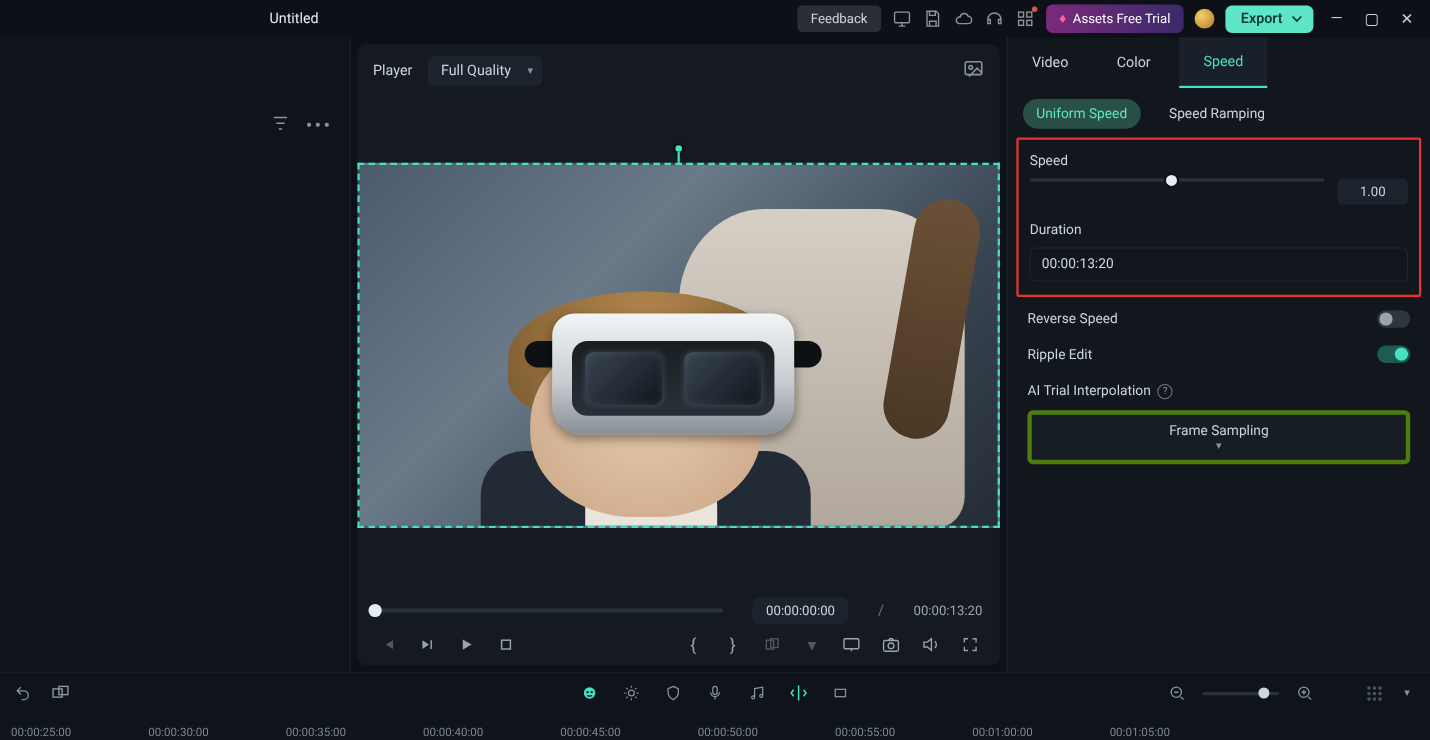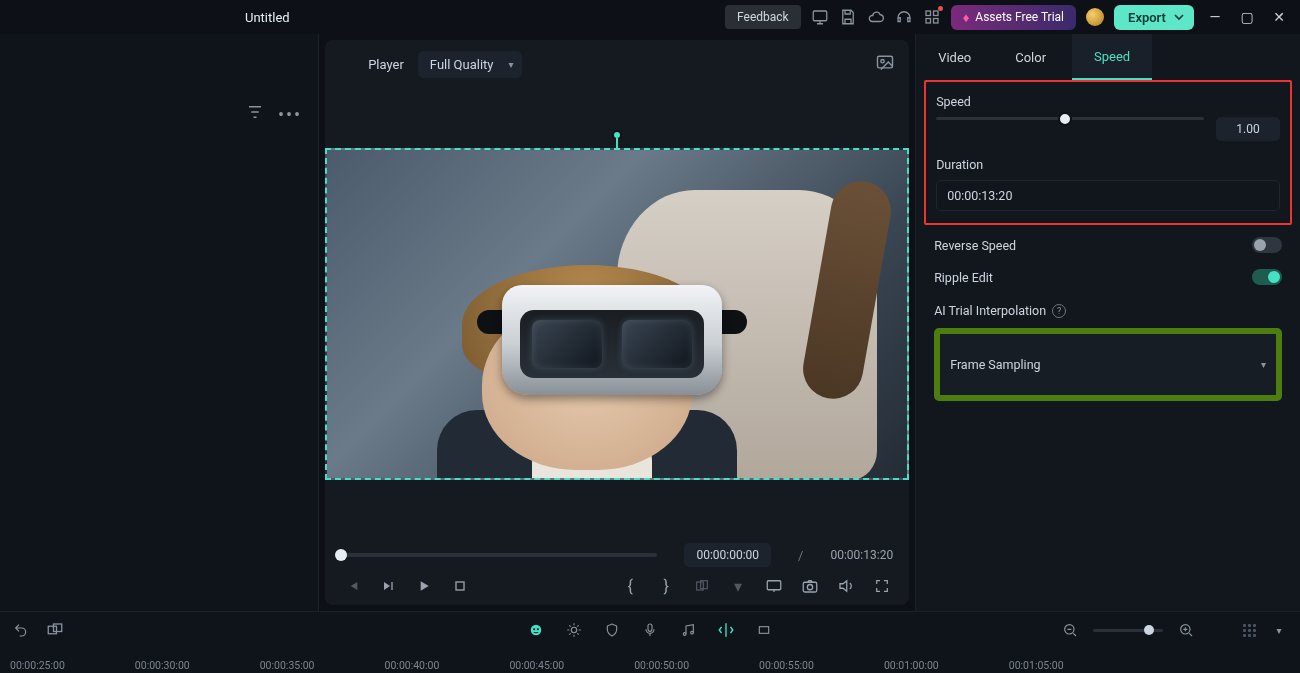--- a/index.html
+++ b/index.html
@@ -21,21 +21,21 @@
 
   
   .main { display:flex; height: calc(100% - 34px - 62px); }
   .leftcol { width: 330px; background:#0f141a; border-right:1px solid #1b222c; }
   .leftcol .leftbar { height:40px; display:flex; align-items:center; justify-content:flex-end; gap:14px; padding:0 16px; margin-top:60px;}
   .leftcol .leftbar .ic { color:#8b949e; cursor:pointer; }
 
   
   .center { flex:1; background:#151a21; margin:6px; border-radius:8px; display:flex; flex-direction:column; }
   .player-top { height:48px; display:flex; align-items:center; padding:0 14px; gap:14px;}
-  .player-top .lbl { color:#cdd5df; font-size:13px;margin-left:29px;}
+  .player-top .lbl { color:#cdd5df; font-size:13px;}
   .quality-sel { background:#1c232d; color:#cdd5df; font-size:13px; padding:6px 28px 6px 12px; border-radius:5px; position:relative; cursor:pointer;}
   .quality-sel .chev { position:absolute; right:8px; top:50%; transform:translateY(-50%); color:#8b949e; font-size:10px;}
   .player-top .img-ic { margin-left:auto; color:#8b949e; cursor:pointer;}
   .video-area { flex:1; display:flex; align-items:center; justify-content:center; position:relative; padding:10px 0 6px;}
   .canvas-wrap { position:relative; width:584px; height:332px; }
   .handle-top { position:absolute; top:-18px; left:50%; transform:translateX(-50%); width:10px; height:10px; background:#46e0c2; border:2px solid #0d1117; border-radius:50%; }
   .handle-stem{position:absolute;top:-10px;left:50%;transform:translateX(-50%);width:2px;height:12px;background:#46e0c2;}
   .canvas { width:100%; height:100%; border:2px dashed #46e0c2; background: linear-gradient(135deg,#4b5b6b 0%, #6a7a89 35%, #3a4653 70%, #242c36 100%); position:relative; overflow:hidden;}
   .vr-scene{position:absolute;inset:0;}
   .torso{position:absolute;right:30px;top:40px;width:260px;height:290px;background:linear-gradient(180deg,#d6cfc6,#b1a79b);border-radius:30% 30% 10% 10%;}
@@ -78,21 +78,21 @@
   .sld-thumb{position:absolute;left:48%;top:50%;transform:translate(-50%,-50%);width:14px;height:14px;border-radius:50%;background:#e6edf3;border:2px solid #0d1117;}
   .val-box{width:64px;text-align:center;background:#1c232d;color:#cdd5df;font-size:12px;padding:5px 0;border-radius:5px;}
   .dur-box{width:100%;background:#11161d;border:1px solid #1f2630;color:#cdd5df;font-size:12.5px;padding:7px 10px;border-radius:5px;margin-top:2px;}
   .toggle-row{display:flex;align-items:center;justify-content:space-between;padding:12px 18px 4px;font-size:12.5px;color:#cdd5df;}
   .toggle{width:30px;height:16px;border-radius:10px;background:#2f3640;position:relative;cursor:pointer;}
   .toggle .knob{position:absolute;top:2px;left:2px;width:12px;height:12px;border-radius:50%;background:#9aa3ad;}
   .toggle.on{background:#1e5b50;}
   .toggle.on .knob{left:auto;right:2px;background:#46e0c2;}
   .ai-row{display:flex;align-items:center;gap:6px;padding:14px 18px 6px;font-size:12.5px;color:#cdd5df;}
   .info-ic{width:14px;height:14px;border:1px solid #6e7681;border-radius:50%;display:flex;align-items:center;justify-content:center;font-size:9px;color:#8b949e;}
-  .dropdown{margin:4px 18px 0;background:#171d25;border:6px solid #4d7c0f;color:#cdd5df;font-size:12.5px;padding:23px 10px;border-radius:5px;display:flex;align-items:center;justify-content:space-between;cursor:pointer;}
+  .dropdown{margin:4px 18px 0;background:#171d25;border:4px solid #4d7c0f;color:#cdd5df;font-size:12.5px;padding:7px 10px;border-radius:5px;display:flex;align-items:center;justify-content:space-between;cursor:pointer;flex-direction:column;}
 
   
   .bottom{position:absolute;left:0;right:0;bottom:0;height:62px;background:#0f141a;border-top:1px solid #1b222c;}
   .tool-row{height:36px;display:flex;align-items:center;padding:0 12px;gap:18px;color:#8b949e;}
   .tool-row .leftset{display:flex;gap:16px;align-items:center;}
   .tool-row .midset{position:absolute;left:50%;transform:translateX(-50%);display:flex;gap:20px;align-items:center;}
   .tool-row .rightset{margin-left:auto;display:flex;gap:14px;align-items:center;}
   .tl-ic{width:18px;height:18px;display:flex;align-items:center;justify-content:center;cursor:pointer;}
   .tl-ic.active{color:#46e0c2;}
   .zoom-track{width:70px;height:3px;background:#2a313b;border-radius:2px;position:relative;}
@@ -265,20 +265,24 @@
       </div>
     </div>
   </div>
 
   <div class="rightcol">
     <div class="rtabs">
       <div class="rtab">Video</div>
       <div class="rtab">Color</div>
       <div class="rtab active">Speed</div>
     </div>
+    <div class="subtab-row">
+      <div class="subtab active">Uniform Speed</div>
+      <div class="subtab">Speed Ramping</div>
+    </div>
     <div class="red-box">
       <div class="field-lbl">Speed</div>
       <div class="slider-row">
         <div class="sld-track">
             <div class="sld-thumb"></div>
           </div>
         <div class="val-box">1.00</div>
       </div>
       <div class="field-lbl" style="margin-top:16px;">Duration</div>
       <div class="dur-box">00:00:13:20</div>

